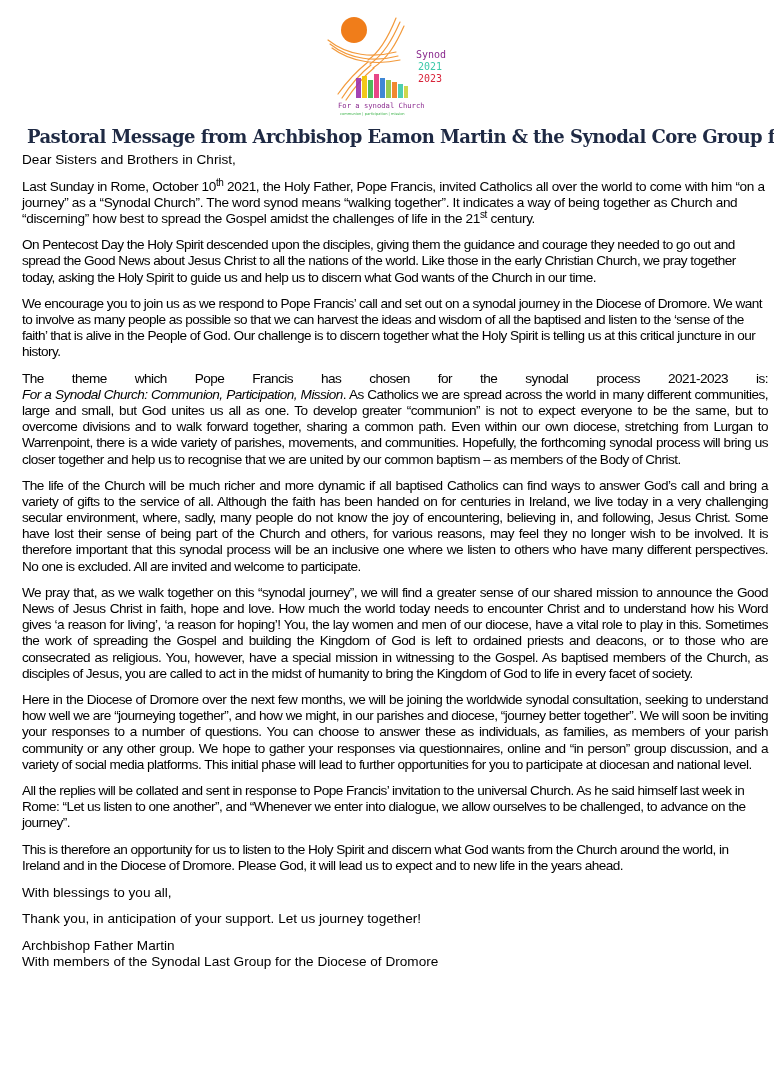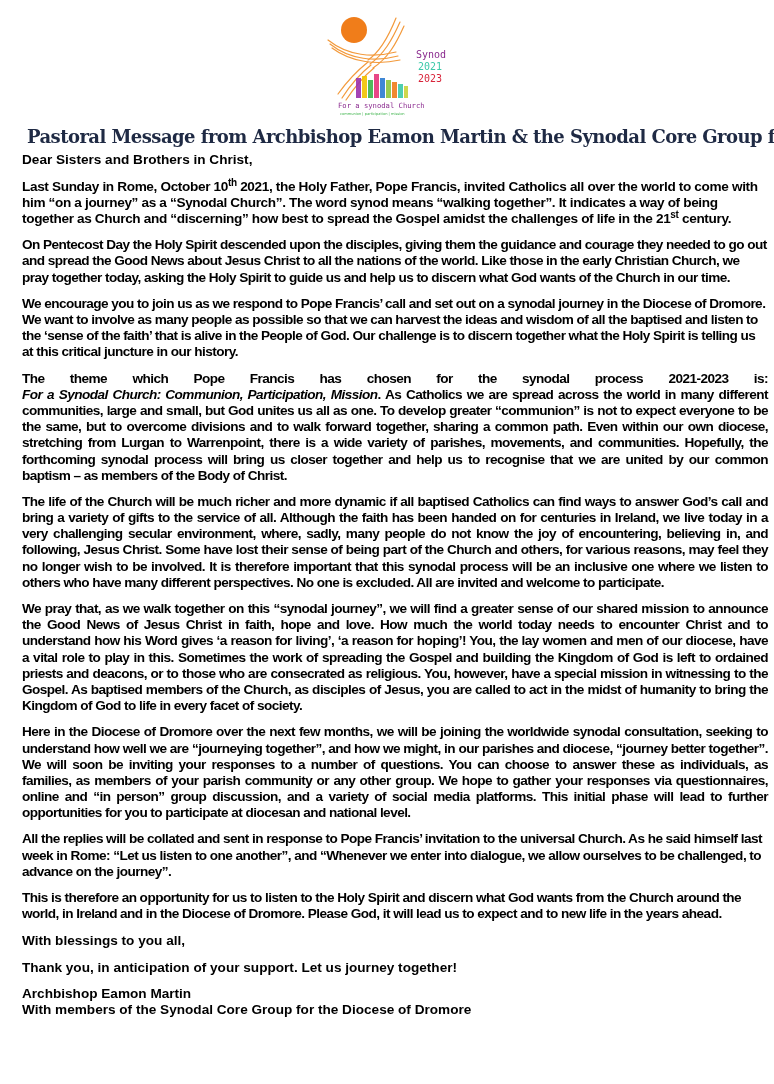--- a/index.html
+++ b/index.html
@@ -11,21 +11,21 @@
       position: absolute; left: 27px; top: 126px; width: 730px;
       font-family: "DejaVu Serif", "Liberation Serif", serif;
       font-weight: bold; font-size: 18px; color: #1f2a44;
       letter-spacing: -0.55px; white-space: nowrap;
     }
     .body {
       position: absolute; left: 22px; top: 152px; width: 746px;
       font-family: "Liberation Sans", sans-serif;
       font-size: 13.6px; line-height: 16.1px; color: #000;
     }
-    .body p { margin: 0 0 10.5px 0; font-weight: bold; }
+    .body p { margin: 0 0 10.5px 0; }
     .j { text-align: justify; }
     .cond { letter-spacing: -0.35px; }
     .cond2 { letter-spacing: -0.55px; }
     .just-last { text-align: justify; text-align-last: justify; }
     sup { font-size: 10px; line-height: 0; vertical-align: 5px; }
     .sig p { margin: 0; }
   </style>
 </head>
 <body>
 
@@ -85,18 +85,18 @@
 
     <p class="cond2">All the replies will be collated and sent in response to Pope Francis’ invitation to the universal Church. As he said himself last week in Rome: “Let us listen to one another”, and “Whenever we enter into dialogue, we allow ourselves to be challenged, to advance on the journey”.</p>
 
     <p class="cond2">This is therefore an opportunity for us to listen to the Holy Spirit and discern what God wants from the Church around the world, in Ireland and in the Diocese of Dromore. Please God, it will lead us to expect and to new life in the years ahead.</p>
 
     <p>With blessings to you all,</p>
 
     <p>Thank you, in anticipation of your support. Let us journey together!</p>
 
     <div class="sig">
-      <p>Archbishop Eamon Martin</p>
-      <p>With members of the Synodal Core Group for the Diocese of Dromore</p>
+      <p>Archbishop Father Martin</p>
+      <p>With members of the Synodal Last Group for the Diocese of Dromore</p>
     </div>
   </div>
 
 </div>
 
 </body></html>

